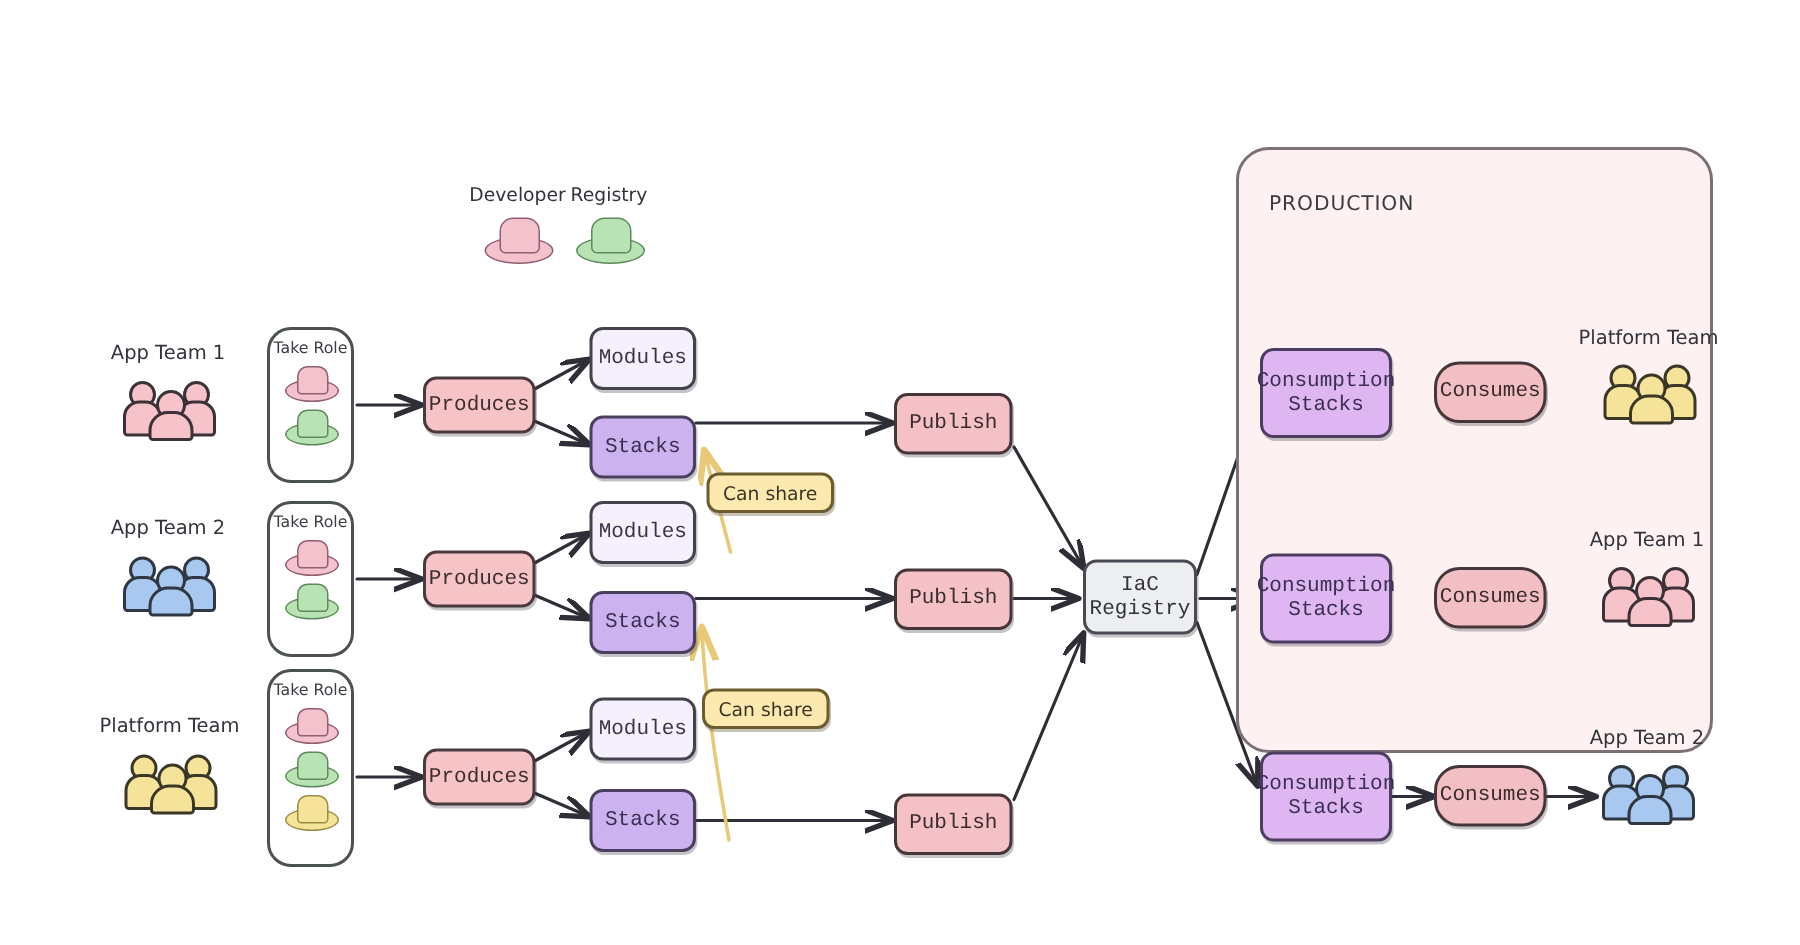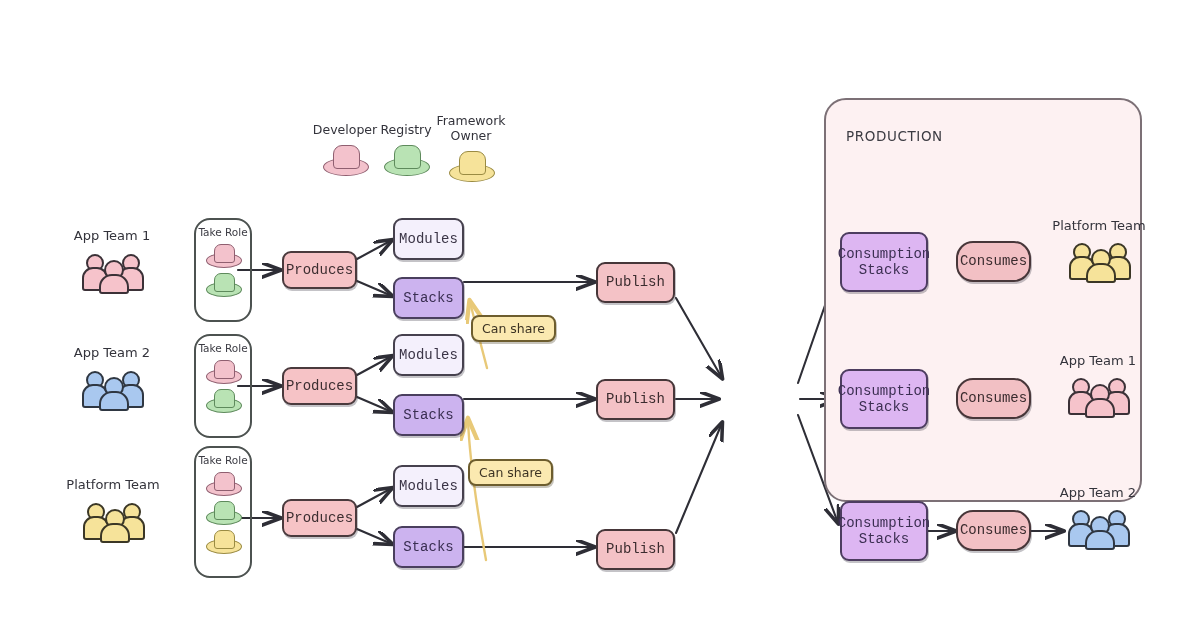--- a/index.html
+++ b/index.html
@@ -39,21 +39,21 @@
   .n-registry{background:#eceef0;border-color:#4a4a52;color:#33333b;}
   .n-consumption{background:#ddb6f2;border-color:#4d3d60;color:#3c2f52;}
   .n-consumes{background:#f2c0c4;border-color:#473639;color:#3a2b2e;border-radius:17px;}
 
   
   .role-box{
     position:absolute;box-sizing:border-box;
     border:2px solid #4c5250;border-radius:16px;
     background:transparent;
     display:flex;flex-direction:column;align-items:center;
-    padding-top:7px;gap:2px;margin-left:16px;
+    padding-top:7px;gap:2px;
   }
   .role-title{font-size:10.5px;color:#3c3c44;line-height:1;margin-bottom:2px;}
 
   
   .hat{position:relative;width:34px;height:27px;flex:0 0 auto;}
   .hat .brim{
     position:absolute;left:0;bottom:1px;width:34px;height:13px;
     border-radius:50%;border:1.6px solid var(--hl);background:var(--hf);
   }
   .hat .crown{
@@ -168,28 +168,20 @@
         <span class="crown"></span>
       </div>
   </div>
   <div class="legend-item" style="left:377px;top:122px;width:58px;">
     <div class="legend-label">Registry</div>
     <div class="hat lg green">
         <span class="brim"></span>
         <span class="crown"></span>
       </div>
   </div>
-  <div class="legend-item" style="left:440px;top:113px;width:62px;">
-    <div class="legend-label">Framework
-Owner</div>
-    <div class="hat lg yellow">
-        <span class="brim"></span>
-        <span class="crown"></span>
-      </div>
-  </div>
 
   <div class="team" style="left:77px;top:228px;width:70px;">
     <div class="team-label">App Team 1</div>
     <div class="people pink">
       <i class="h-l"></i>
         <i class="b-l"></i>
         <i class="h-r"></i>
         <i class="b-r"></i>
         <i class="h-c"></i>
         <i class="b-c"></i>
@@ -265,20 +257,22 @@
       </div>
   </div>
   <div class="node n-produces" style="left:282px;top:499px;width:75px;height:38px;">Produces</div>
   <div class="node n-modules" style="left:393px;top:465px;width:71px;height:42px;">Modules</div>
   <div class="node n-stacks" style="left:393px;top:526px;width:71px;height:42px;">Stacks</div>
   <div class="node n-publish" style="left:596px;top:529px;width:79px;height:41px;">Publish</div>
 
   <div class="badge" style="left:471px;top:315px;">Can share</div>
   <div class="badge" style="left:468px;top:459px;">Can share</div>
 
+  <div class="node n-registry" style="left:722px;top:373px;width:76px;height:50px;">IaC
+Registry</div>
 
   <div class="panel prod">
     <div class="panel-title">PRODUCTION</div>
   </div>
 
   <div class="node n-consumption" style="left:840px;top:232px;width:88px;height:60px;">Consumption
 Stacks</div>
   <div class="node n-consumes" style="left:956px;top:241px;width:75px;height:41px;">Consumes</div>
   <div class="team right" style="left:1053px;top:218px;width:92px;">
     <div class="team-label">Platform Team</div>

